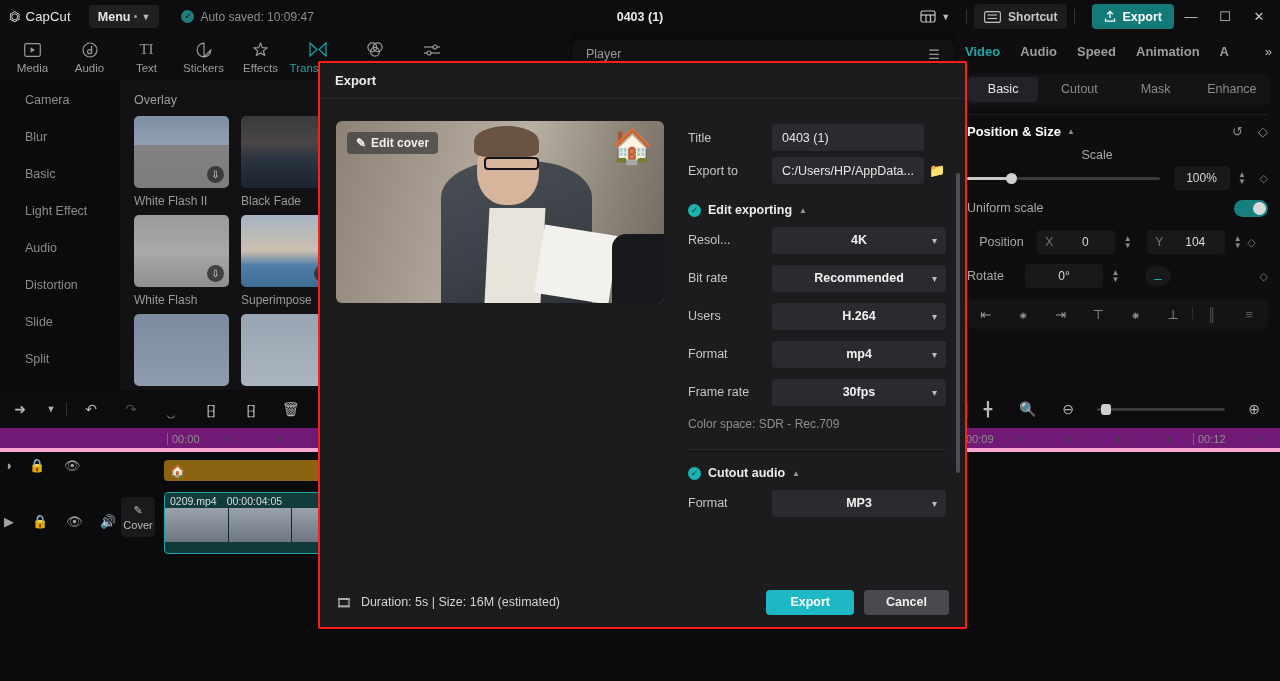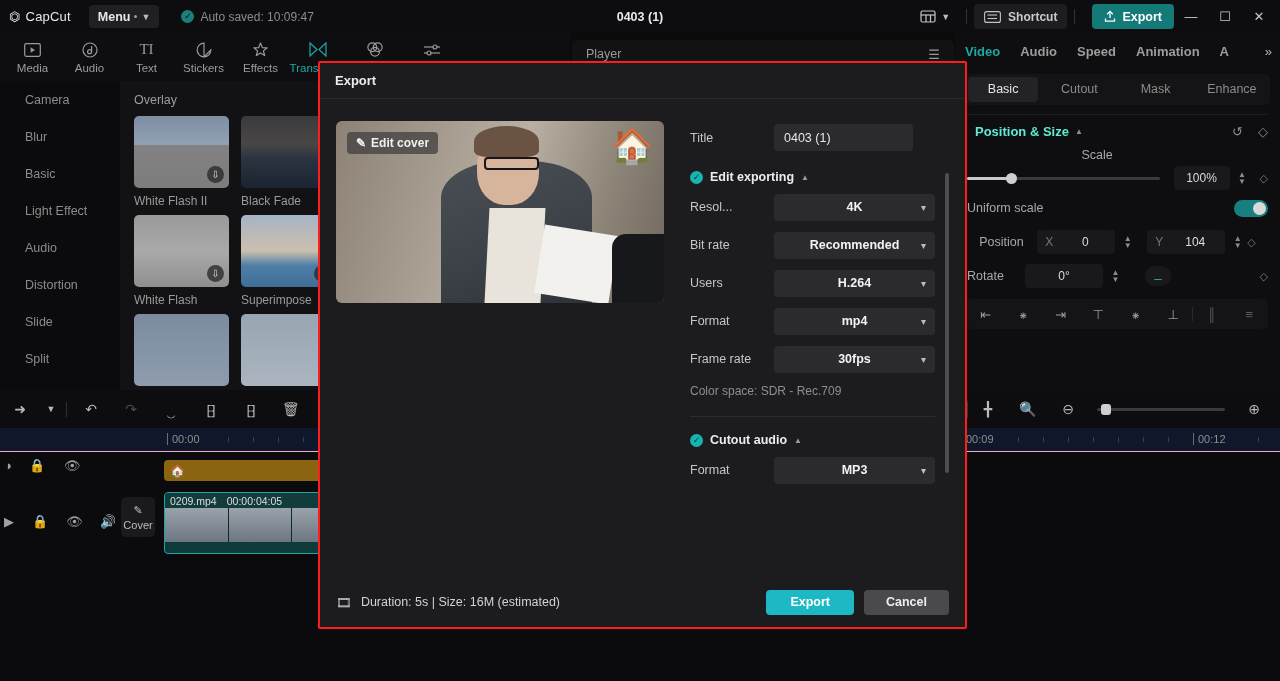--- a/index.html
+++ b/index.html
@@ -105,21 +105,21 @@
   }
   .rp-tabs { height: 37px; display: flex; align-items: center; gap: 20px; padding-left: 10px; font-size: 13px; color: #9c9c9c; }
   .rp-tabs .rt { font-weight: bold; }
   .rp-tabs .rt.active { color: #1ea7a5; }
   .rp-more { margin-left: auto; padding-right: 8px; color: #b5b5b5; font-size: 13px; }
   .rp-sub { height: 31px; margin: 4px 10px 0; display: flex; align-items: center; background: #141416; border-radius: 5px; }
   .rp-sub .st { flex: 1; text-align: center; font-size: 12.5px; color: #8b8b8b; height: 25px; line-height: 25px; margin: 0 3px; border-radius: 4px; }
   .rp-sub .st.active { background: #232327; color: #e8e8e8; }
   .rp-divider { height: 1px; background: #1e1e21; margin: 9px 12px 0; }
   .sec-head { display: flex; align-items: center; padding: 9px 12px 0; }
-  .sec-title { font-size: 13px; color: #5eead4; font-weight: bold; margin-left: 8px; }
+  .sec-title { font-size: 13px; color: #ffffff; font-weight: bold; }
   .sec-arrow { font-size: 8px; color: #8d8d8d; margin-left: 6px; }
   .sec-tools { margin-left: auto; display: flex; gap: 15px; color: #8d8d8d; font-size: 13px; }
   .row { display: flex; align-items: center; padding: 0 12px; height: 34px; justify-content: center; }
   .row-label { font-size: 12.5px; color: #a8a8a8; width: 72px; }
   .slider { flex: 1; height: 3px; background: #3a3a3d; border-radius: 2px; position: relative; margin-right: 14px; }
   .slider-fill { position: absolute; left:0; top:0; height: 3px; width: 22%; background: #c9c9c9; border-radius:2px; }
   .slider-knob { position: absolute; left: 20%; top: -4px; width: 11px; height: 11px; border-radius: 50%; background: #cfcfcf; }
   .numbox { width: 56px; height: 24px; background: #19191c; border-radius: 4px; display:flex; align-items:center; justify-content:center; font-size: 12px; color: #d9d9d9; }
   .spin { width: 15px; display:flex; flex-direction: column; align-items:center; color: #8b8b8b; font-size: 8px; line-height: 7px; margin-left: 5px; }
   .diamond { color: #7c7c7c; font-size: 11px; margin-left: 10px; }
@@ -142,21 +142,21 @@
   .tl-ic { width: 40px; text-align: center; color: #b9b9b9; font-size: 14px; }
   .tl-ic.dim { color: #4e4e4e; }
   .tl-sep { width: 1px; height: 15px; background: #303034; margin: 0 4px; }
   .tl-right { margin-left: auto; display: flex; align-items: center; padding-right: 6px; }
   .snap-chip { width: 30px; height: 21px; border-radius: 4px; background: #14403f; color: #25b4b1; display:flex; align-items:center; justify-content:center; font-size: 12px; }
   .zoom-slider { width: 128px; height: 3px; background: #3a3a3d; border-radius: 2px; position: relative; margin: 0 9px; }
   .zoom-knob { position: absolute; left: 4px; top: -4px; width: 10px; height: 11px; border-radius: 3px; background: #cfcfcf; }
 
   .tl-ruler {
     position: absolute; left: 0; right: 0; bottom: 229px; height: 24px;
-    background: #0f172a; border-bottom: 1px solid #f9a8d4; text-align: center;
+    background: #701a75; border-bottom: 4px solid #f9a8d4; text-align: center;
   }
   .tick { position: absolute; top: 9px; width: 1px; height: 5px; background: #3e3e42; }
   .tlabel { position: absolute; top: 5px; font-size: 11px; color: #8d8d8d; }
   .tlbar { position: absolute; top: 5px; width: 1px; height: 12px; background: #6d6d6d; }
 
   .tl-body { position: absolute; left: 0; right: 0; bottom: 0; height: 229px; background: #0b0b0d; }
   .track-ctrl { position: absolute; left: 4px; display: flex; align-items: center; gap: 18px; color: #a2a2a2; font-size: 13px; }
   .cover-btn {
     position: absolute; left: 121px; width: 34px; height: 40px; border-radius: 5px;
     background: #1a1a1d; display: flex; flex-direction: column; align-items: center; justify-content: center;
@@ -639,20 +639,25 @@
           <div class="house-emoji">🏠</div>
         </div>
       </div>
 
       <div class="form-col">
         <div class="frow">
           <span class="flabel">Title</span>
           <div class="ftext">0403 (1)</div>
           <span class="folder-ic"></span>
         </div>
+        <div class="frow">
+          <span class="flabel">Export to</span>
+          <div class="ftext">C:/Users/HP/AppData...</div>
+          <span class="folder-ic">📁</span>
+        </div>
 
         <div class="sec-line">
           <span class="cb">✓</span>
           <span class="sec-lab">Edit exporting</span>
           <span class="sec-cv">▲</span>
         </div>
 
         <div class="selrow">
           <span class="flabel">Resol...</span>
           <div class="sel">

